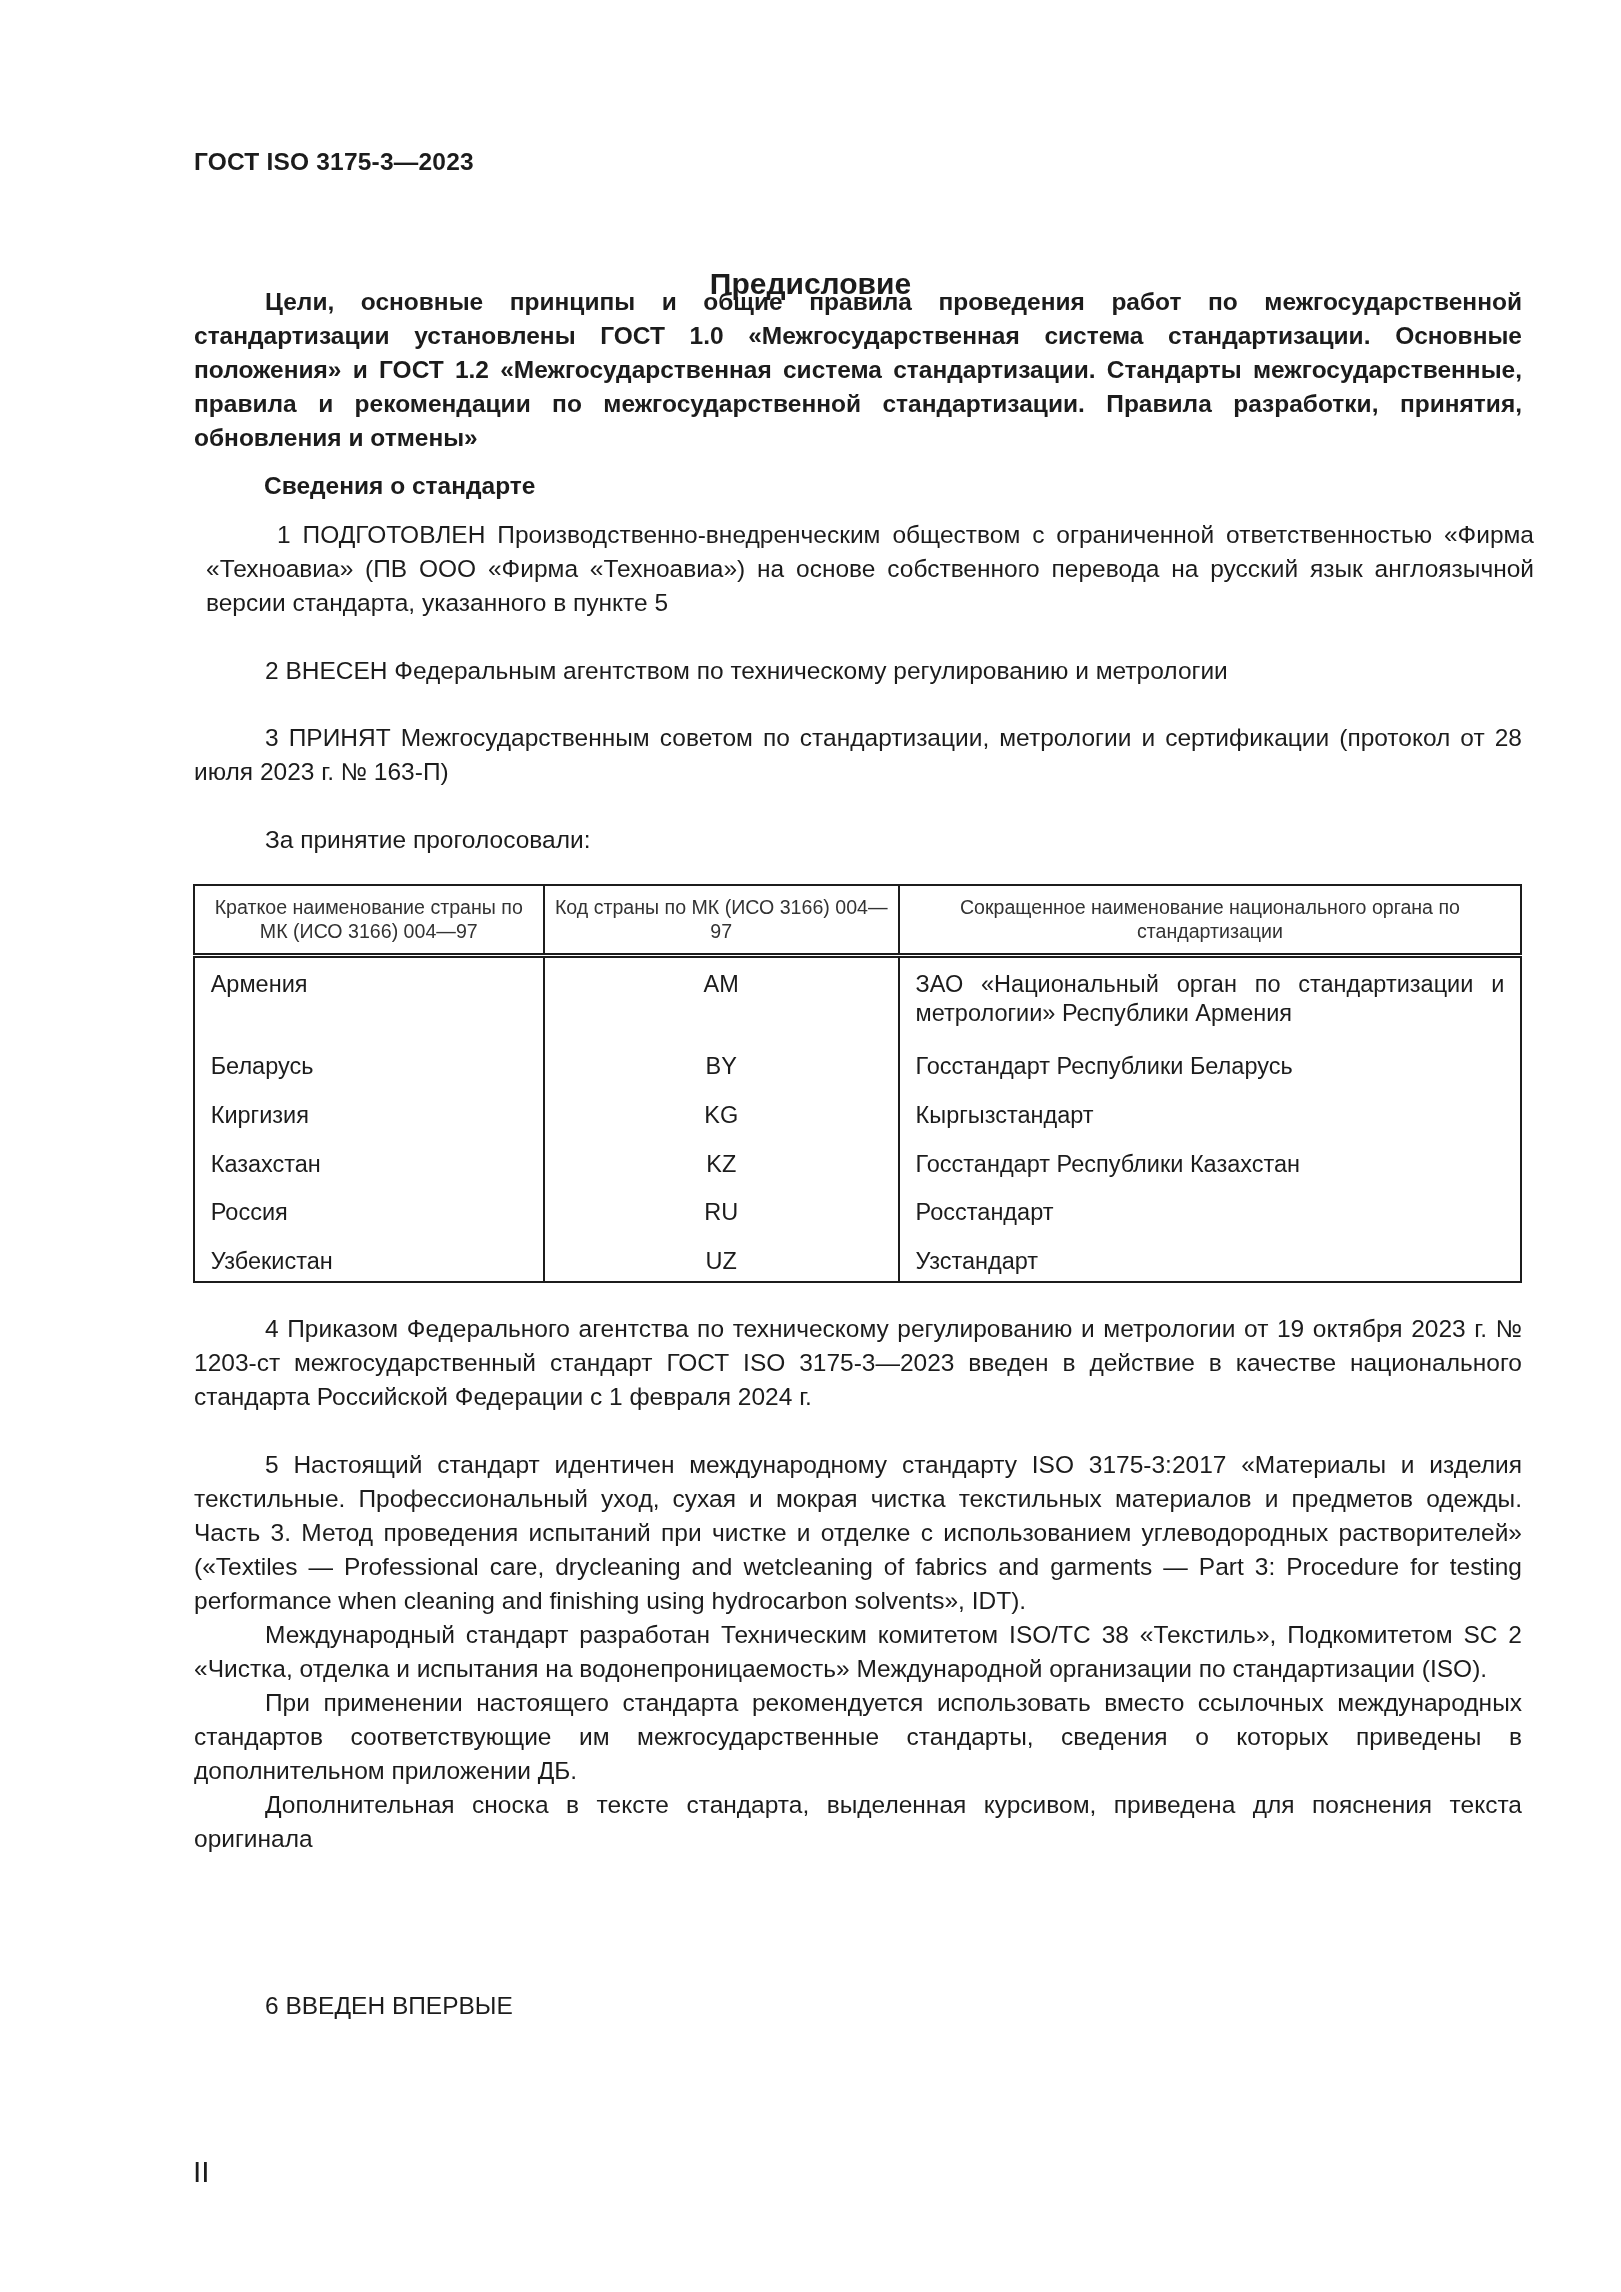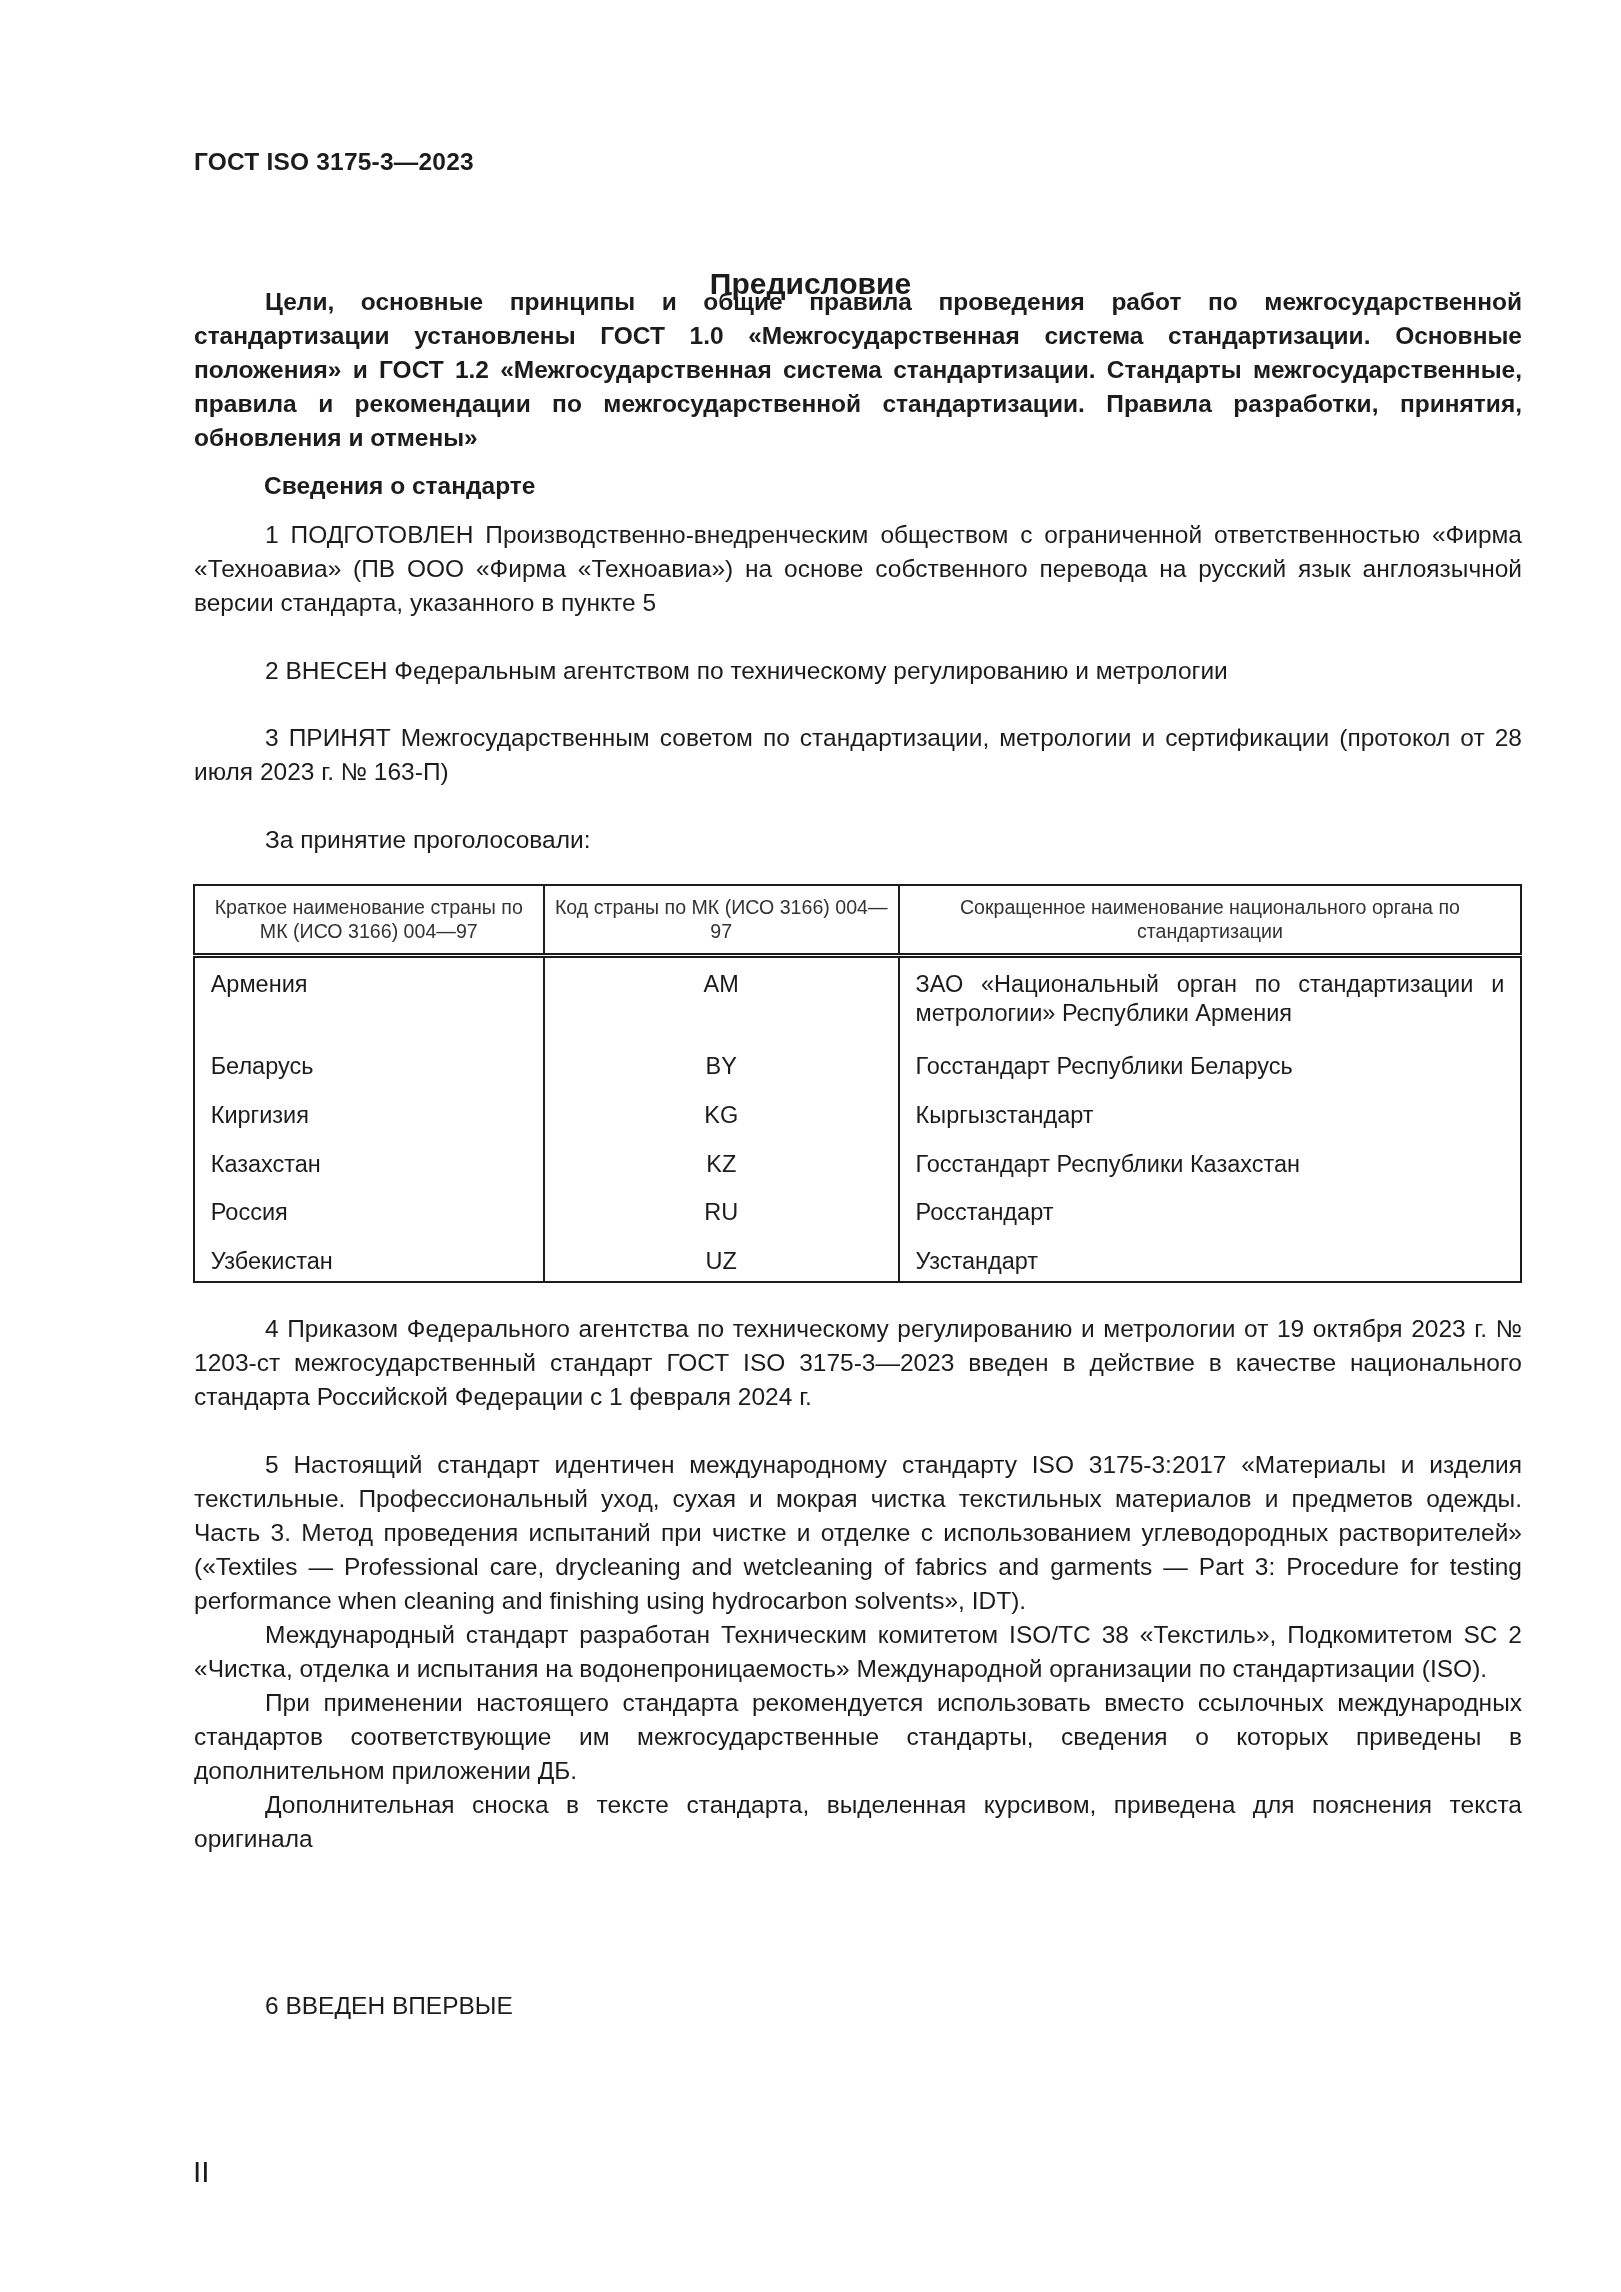--- a/index.html
+++ b/index.html
@@ -38,21 +38,21 @@
   <div class="hdr">ГОСТ ISO 3175-3—2023</div>
 
   <div class="title" style="width:1621px;">Предисловие</div>
 
   <div class="body" style="top:285px;">
     <p class="p">Цели, основные принципы и общие правила проведения работ по межгосударственной стандартизации установлены ГОСТ 1.0 «Межгосударственная система стандартизации. Основные положения» и ГОСТ 1.2 «Межгосударственная система стандартизации. Стандарты межгосударственные, правила и рекомендации по межгосударственной стандартизации. Правила разработки, принятия, обновления и отмены»</p>
   </div>
 
   <div class="sub" style="top:472px;">Сведения о стандарте</div>
 
-  <div class="blk" style="top:518px;">
+  <div class="blk" style="top:518px;margin-left:12px;">
     <p class="p">1 ПОДГОТОВЛЕН Производственно-внедренческим обществом с ограниченной ответственностью «Фирма «Техноавиа» (ПВ ООО «Фирма «Техноавиа») на основе собственного перевода на русский язык англоязычной версии стандарта, указанного в пункте 5</p>
   </div>
 
   <div class="blk" style="top:654px;">
     <p class="p">2 ВНЕСЕН Федеральным агентством по техническому регулированию и метрологии</p>
   </div>
 
   <div class="blk" style="top:721px;">
     <p class="p">3 ПРИНЯТ Межгосударственным советом по стандартизации, метрологии и сертификации (протокол от 28 июля 2023 г. № 163-П)</p>
   </div>

